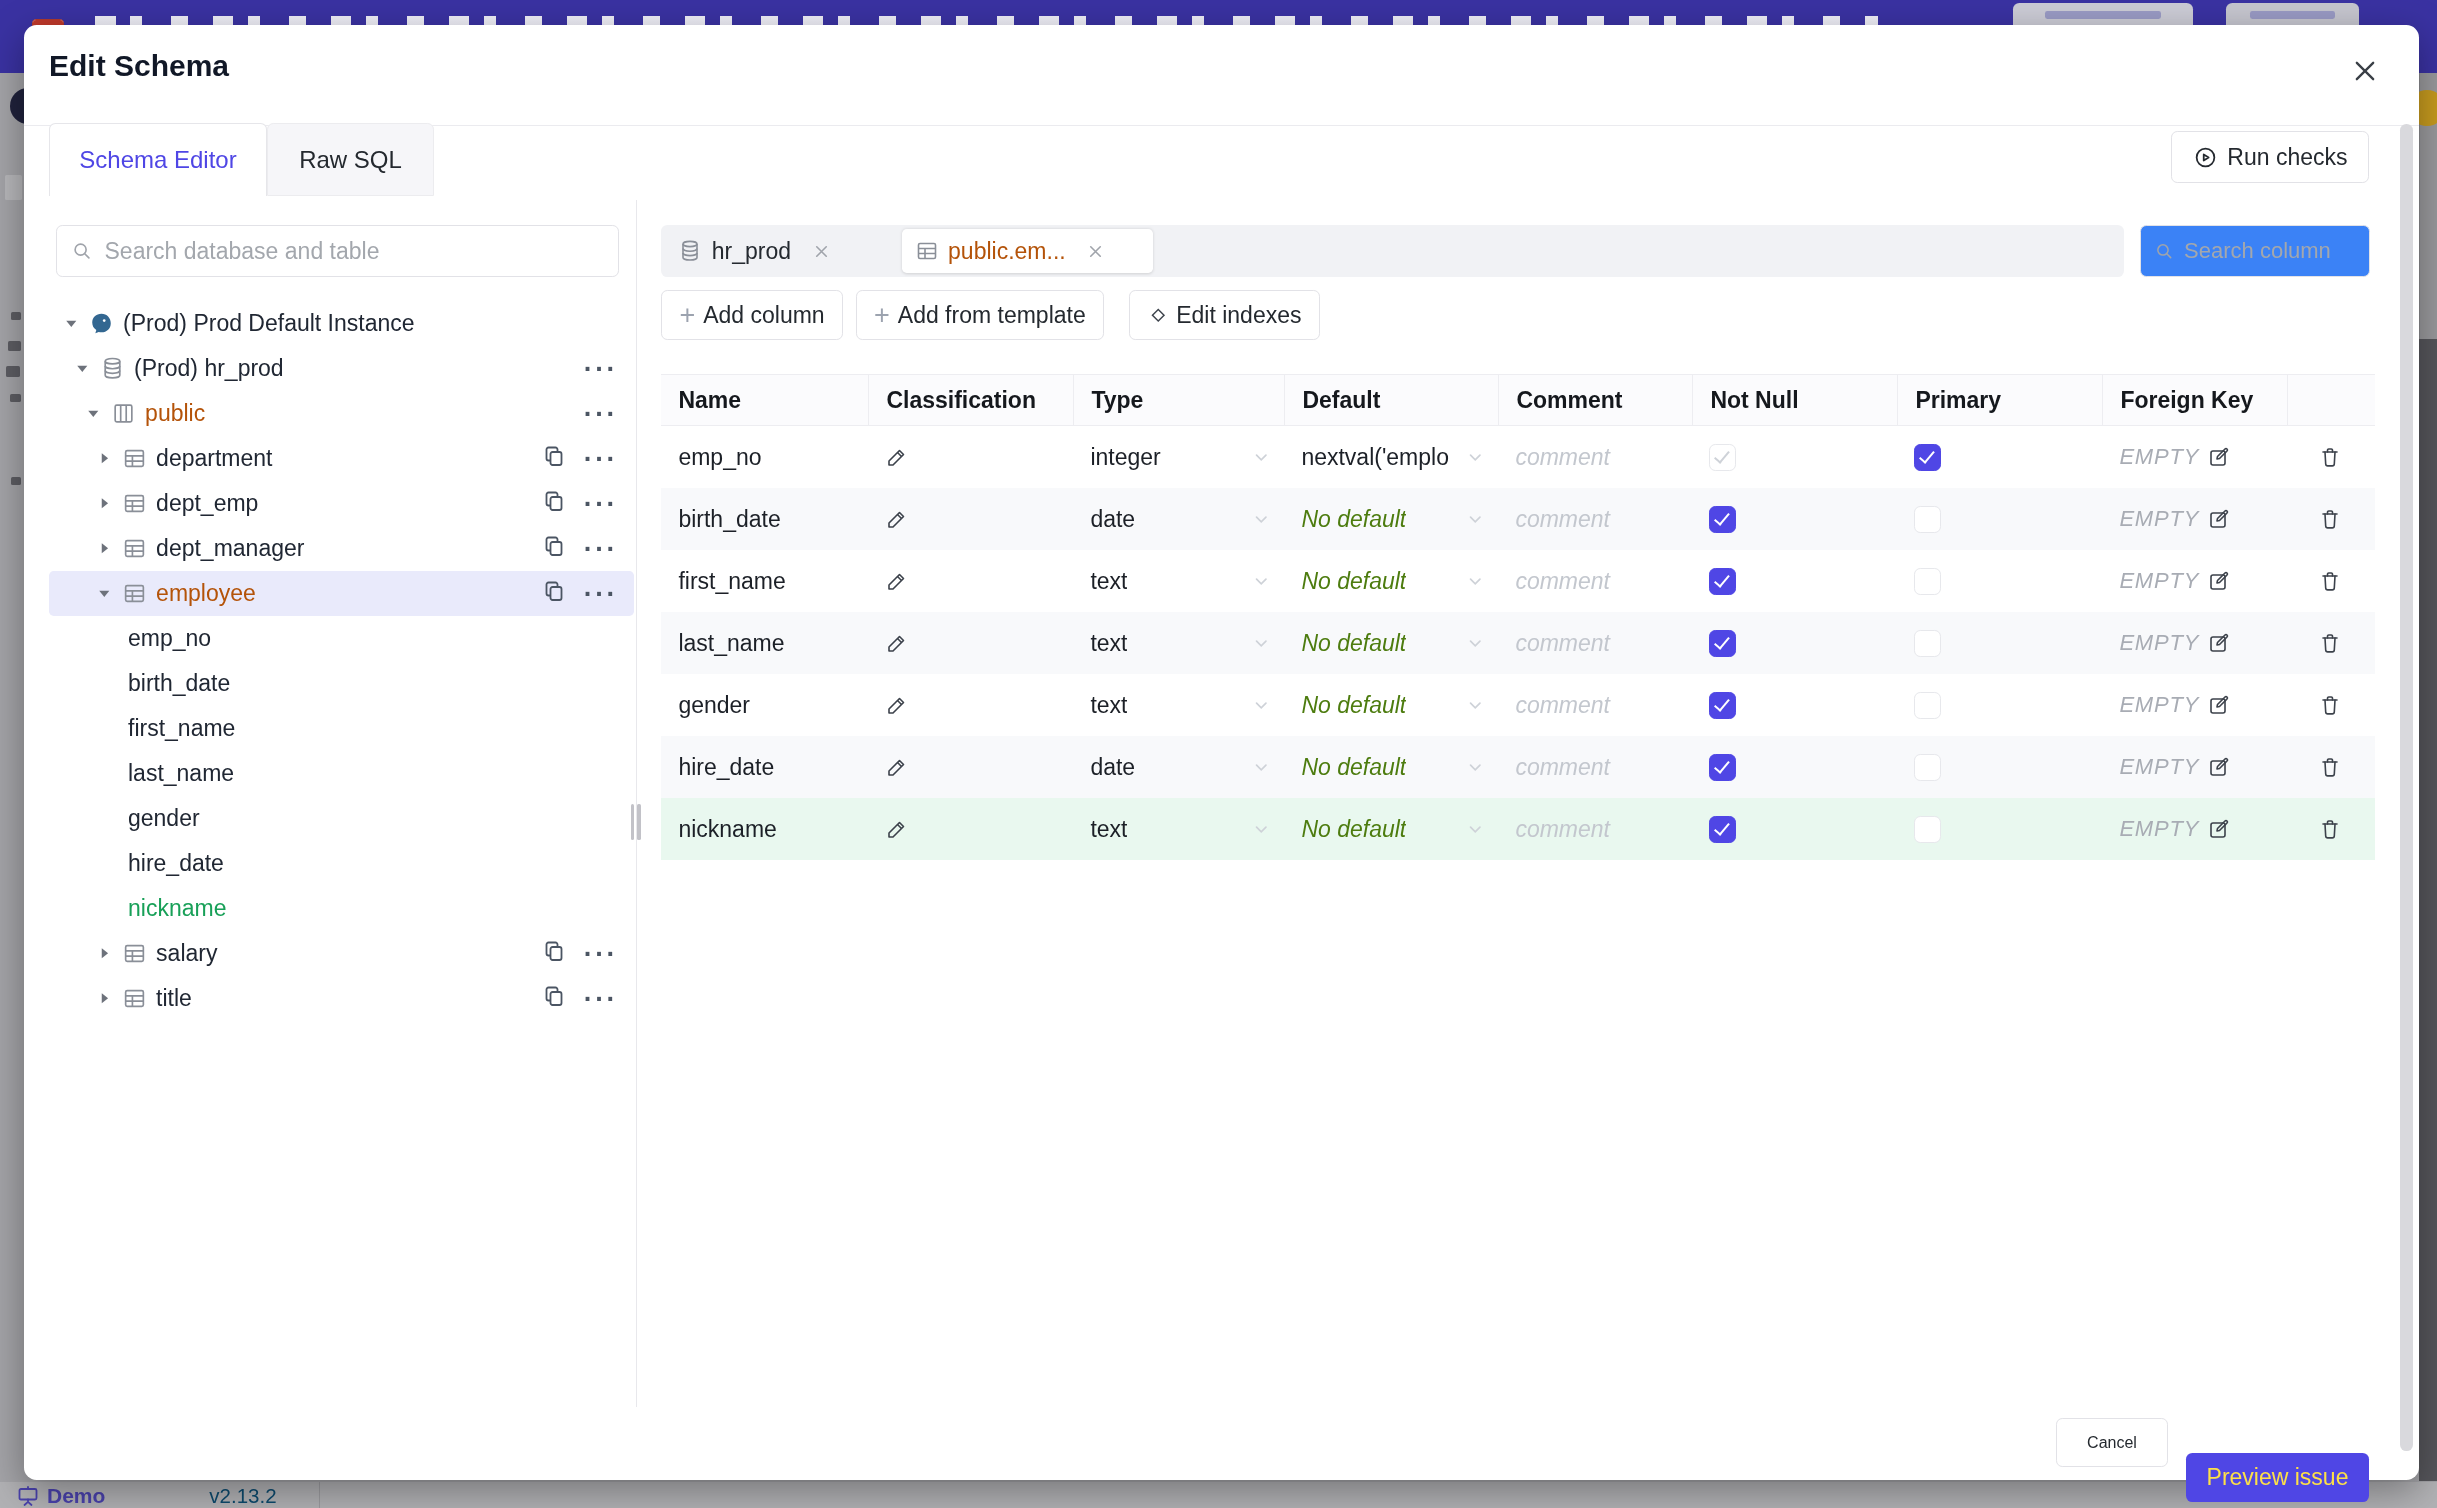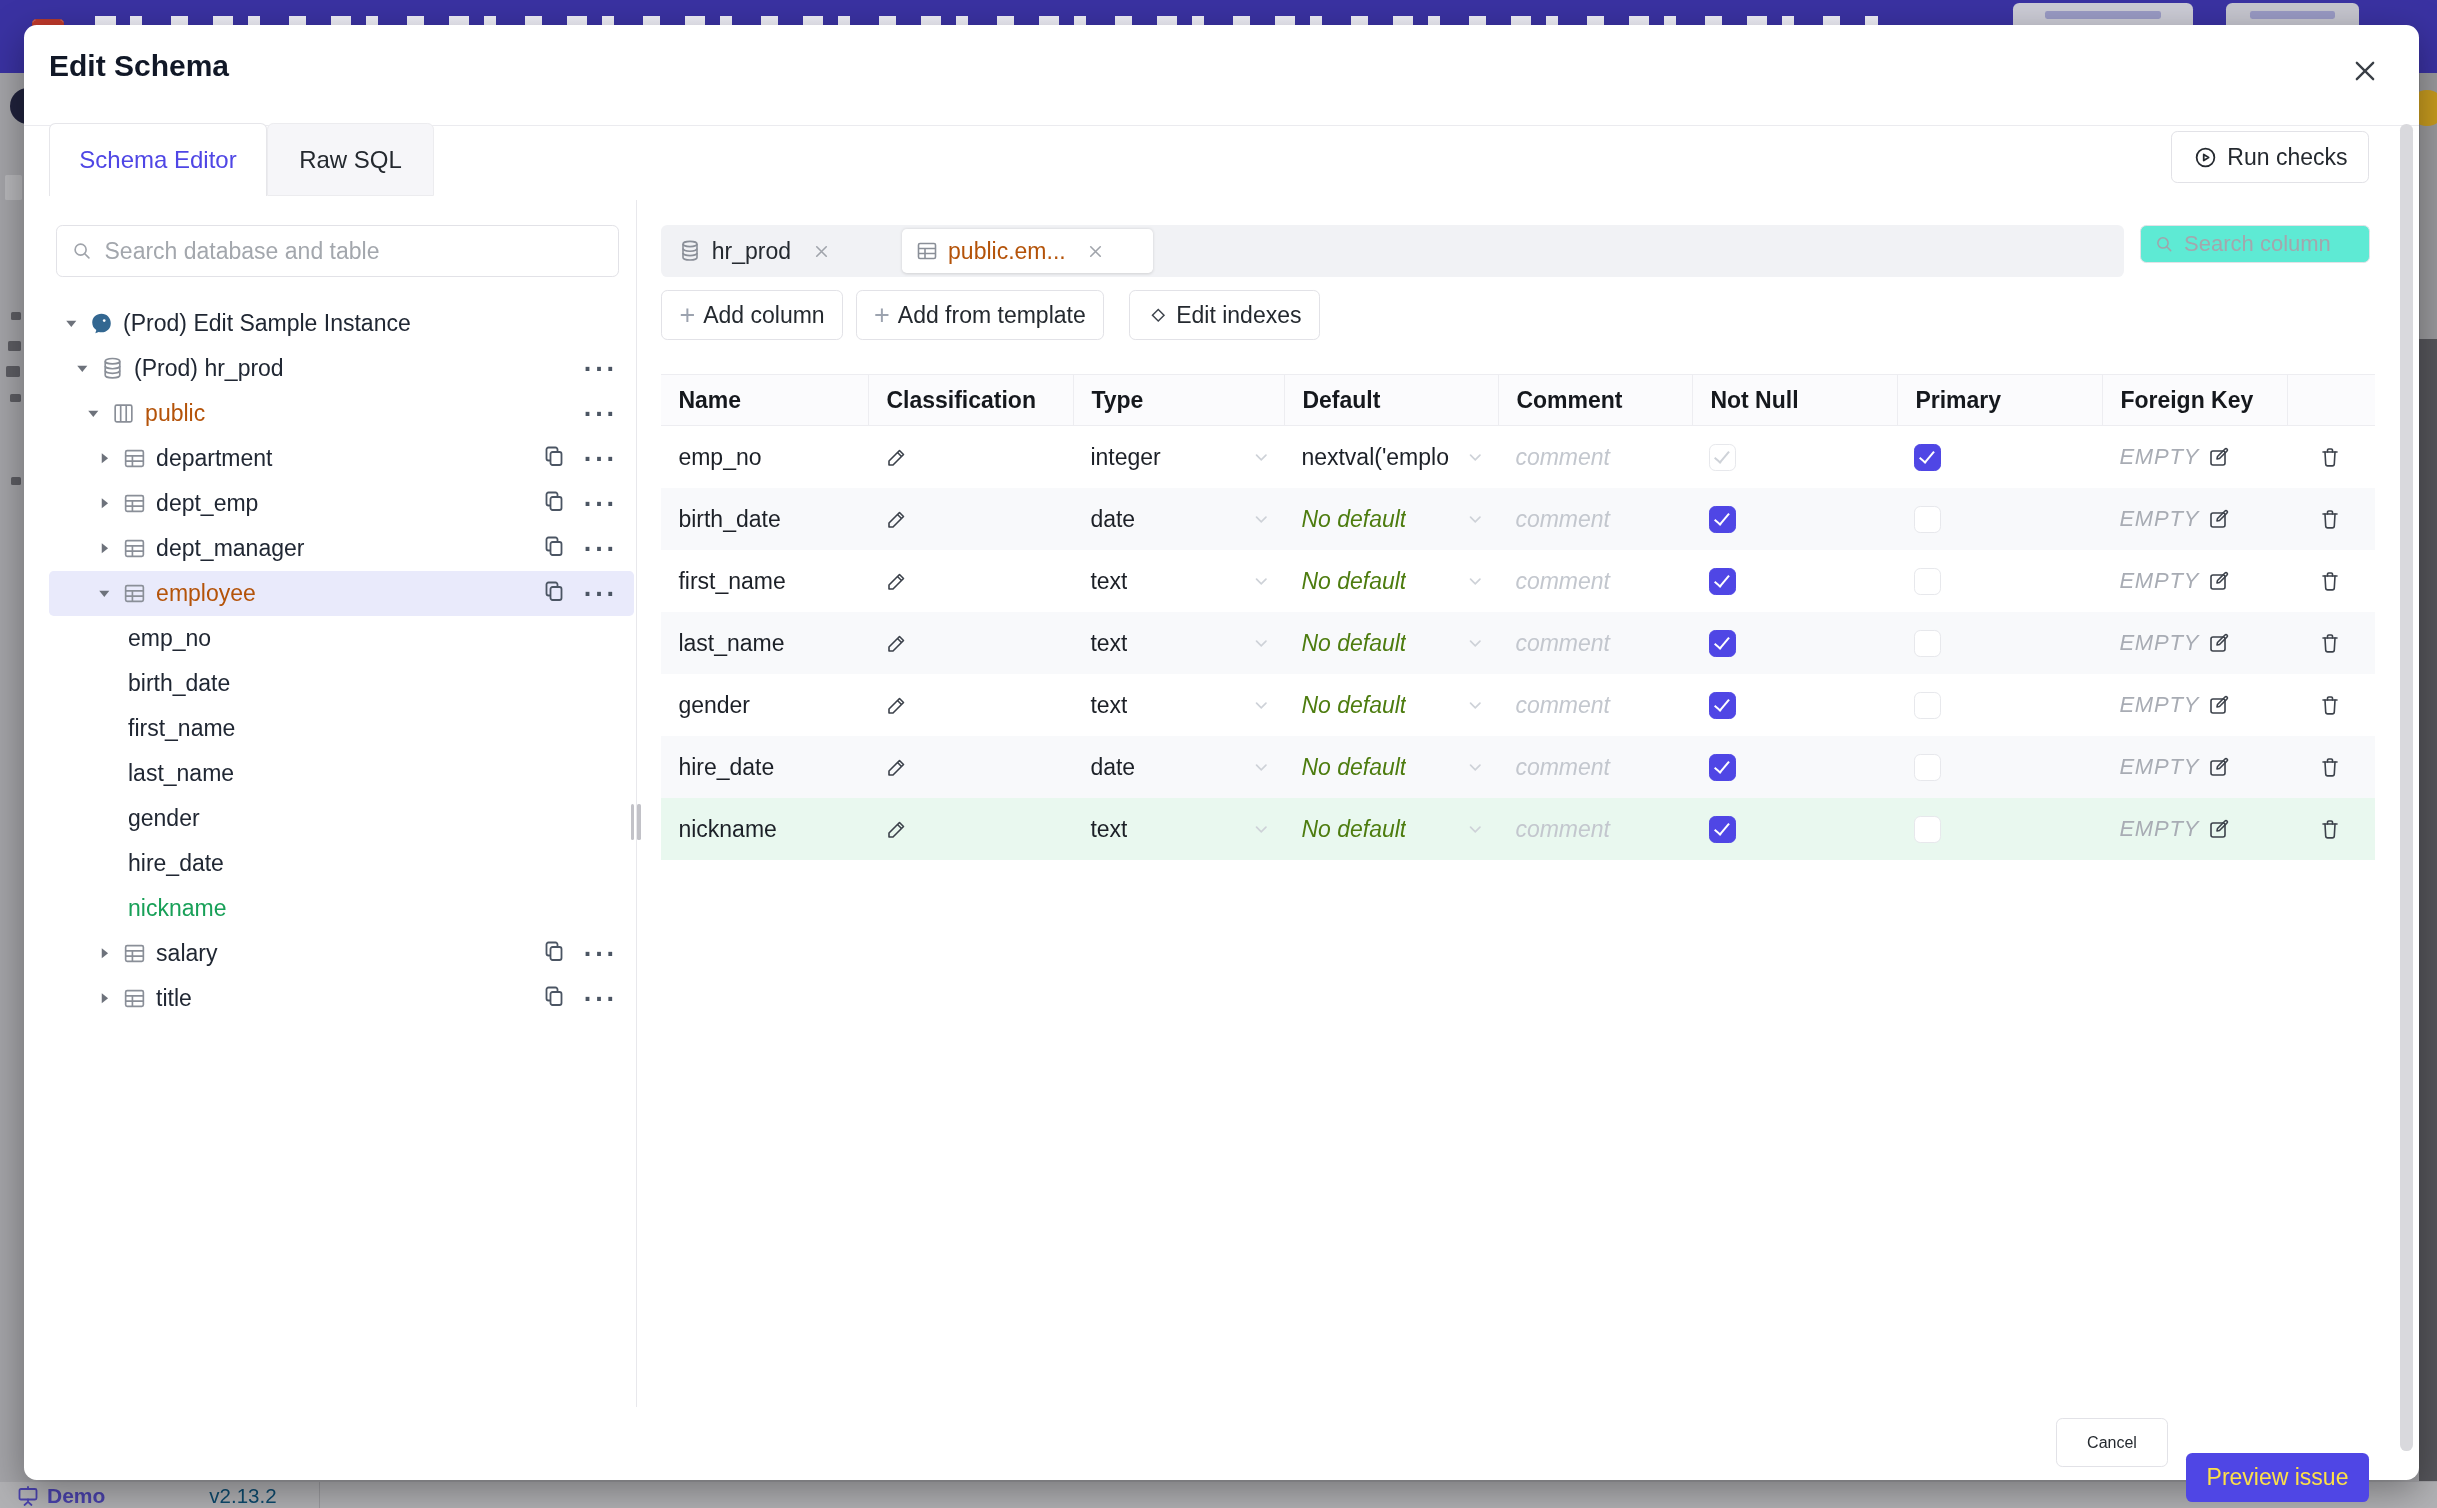--- a/index.html
+++ b/index.html
@@ -71,22 +71,22 @@
        display:flex;align-items:center;padding:0 4.7px;gap:6.3px;}
   .chip{height:44px;box-sizing:border-box;border-radius:4.7px;display:flex;align-items:center;gap:9.5px;padding:0 12.6px;font-size:23px;color:#24292f;cursor:pointer;}
   .chip .cicon{display:inline-flex;color:#8a8f98;}
   .chip .cicon svg{width:24px;height:24px;}
   .chip .cx{display:inline-flex;color:#a0a4ab;margin-left:11px;cursor:pointer;}
   .chip .cx svg{width:19px;height:19px;}
   .chip.active{background:#fff;box-shadow:0 0.8px 3.2px rgba(0,0,0,.14);}
   .chip.active .clabel{color:#b45309;}
   .chip.w1{width:230px;}
   .chip.w2{width:251px;}
-  .col-search{position:absolute;left:2116px;top:200px;width:230px;height:38px;box-sizing:border-box;border:0.8px solid #e2e2e7;border-radius:6.3px;
-       display:flex;align-items:center;gap:8px;padding:0 12.6px;background:#5eead4;}
+  .col-search{position:absolute;left:2116px;top:200px;width:230px;height:52px;box-sizing:border-box;border:0.8px solid #e2e2e7;border-radius:6.3px;
+       display:flex;align-items:center;gap:8px;padding:0 12.6px;background:#3b82f6;}
   .col-search input{border:none;outline:none;font-size:22px;width:100%;font-family:inherit;background:transparent;color:#1c2027;}
   .col-search input::placeholder{color:#a3a7ad;}
   .toolbar{position:absolute;left:637px;top:265px;height:50px;display:flex;align-items:center;}
   .tbtn{height:50px;box-sizing:border-box;display:inline-flex;align-items:center;gap:8px;padding:0 17.4px;margin-right:12.6px;
        border:0.8px solid #e2e2e7;border-radius:6.3px;background:#fff;font-size:23px;color:#24292f;cursor:pointer;}
   .tbtn .plus{color:#9ca3af;font-size:27px;font-weight:400;line-height:24px;}
   .tbtn.indexes{margin-left:12.6px;}
   .tbtn .dico{display:inline-flex;color:#3e444d;}
   .tbtn .dico svg{width:20.5px;height:20.5px;}
   
@@ -205,21 +205,21 @@
             <svg viewBox="0 0 10 10">
               <path fill="currentColor" d="M1 3h8L5 8z"></path>
             </svg>
           </span>
         <span class="ticon">
           <svg viewBox="0 0 24 24">
               <path fill="#336791" d="M12 2.6c-5.2 0-8.9 3.5-8.9 8.4 0 3.1 1.5 5.7 3.9 7.2l-.9 3.2 3.2-1.3c.9.2 1.8.3 2.7.3 5.2 0 8.9-3.6 8.9-8.7S17.2 2.6 12 2.6z"></path>
               <circle cx="14.6" cy="9.2" r="1.3" fill="#fff"></circle>
             </svg>
         </span>
-        <span class="tlabel">(Prod) Edit Sample Instance</span>
+        <span class="tlabel">(Prod) Prod Default Instance</span>
       </div>
 
       <div class="trow k-database">
         <span class="caret down">
             <svg viewBox="0 0 10 10">
               <path fill="currentColor" d="M1 3h8L5 8z"></path>
             </svg>
           </span>
         <span class="ticon">
           <svg viewBox="0 0 24 24" fill="none" stroke="currentColor" stroke-width="1.6">

